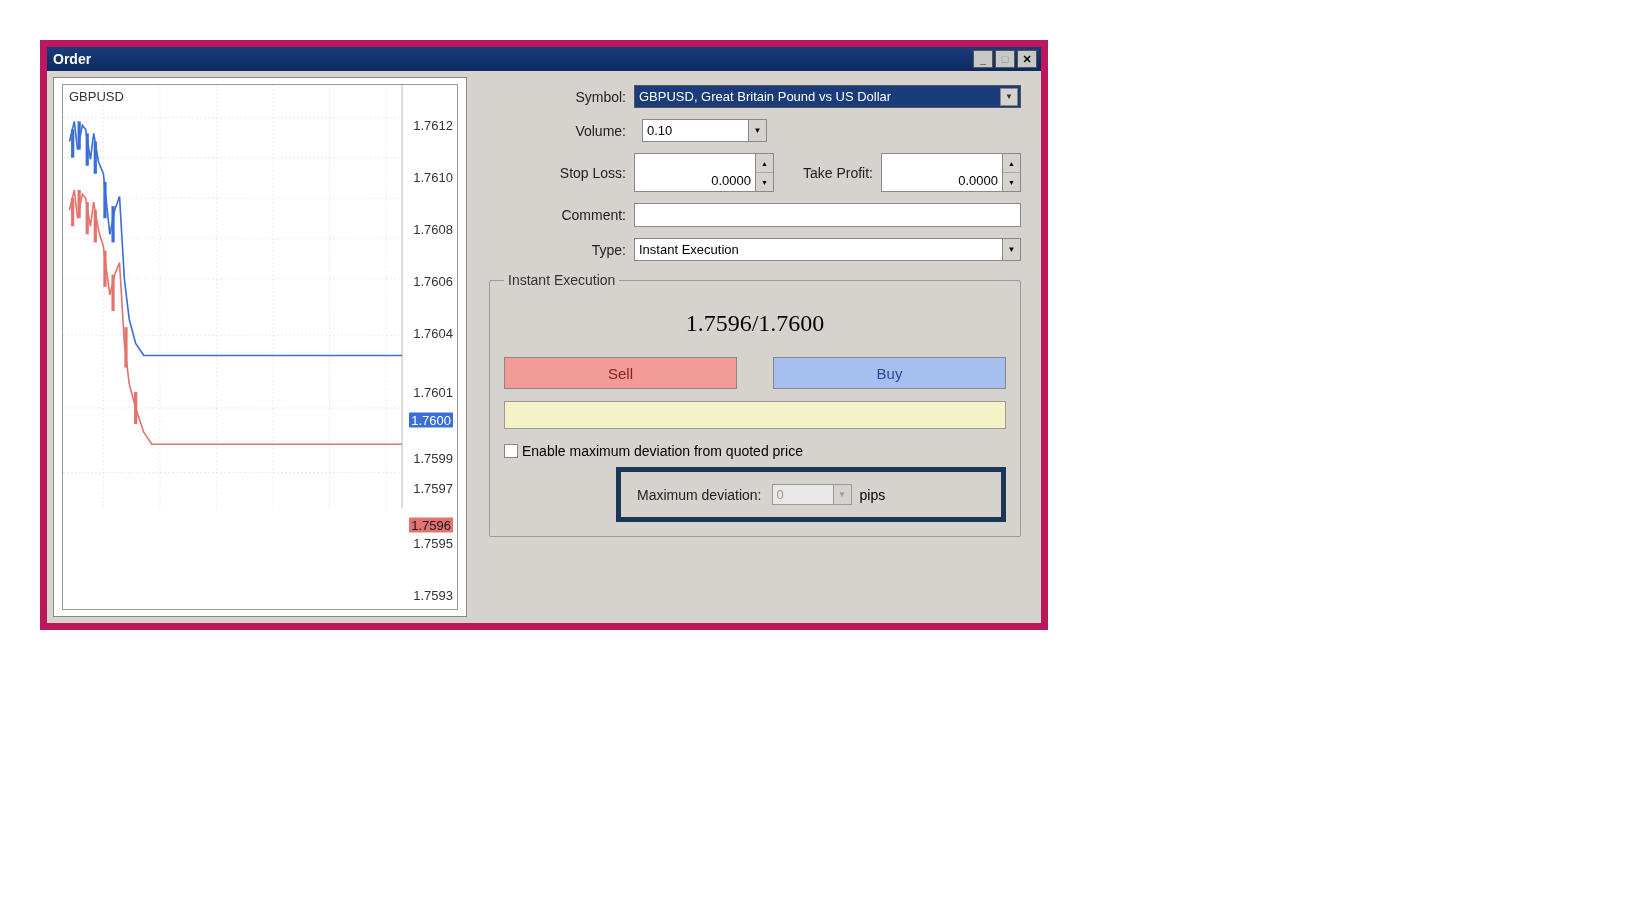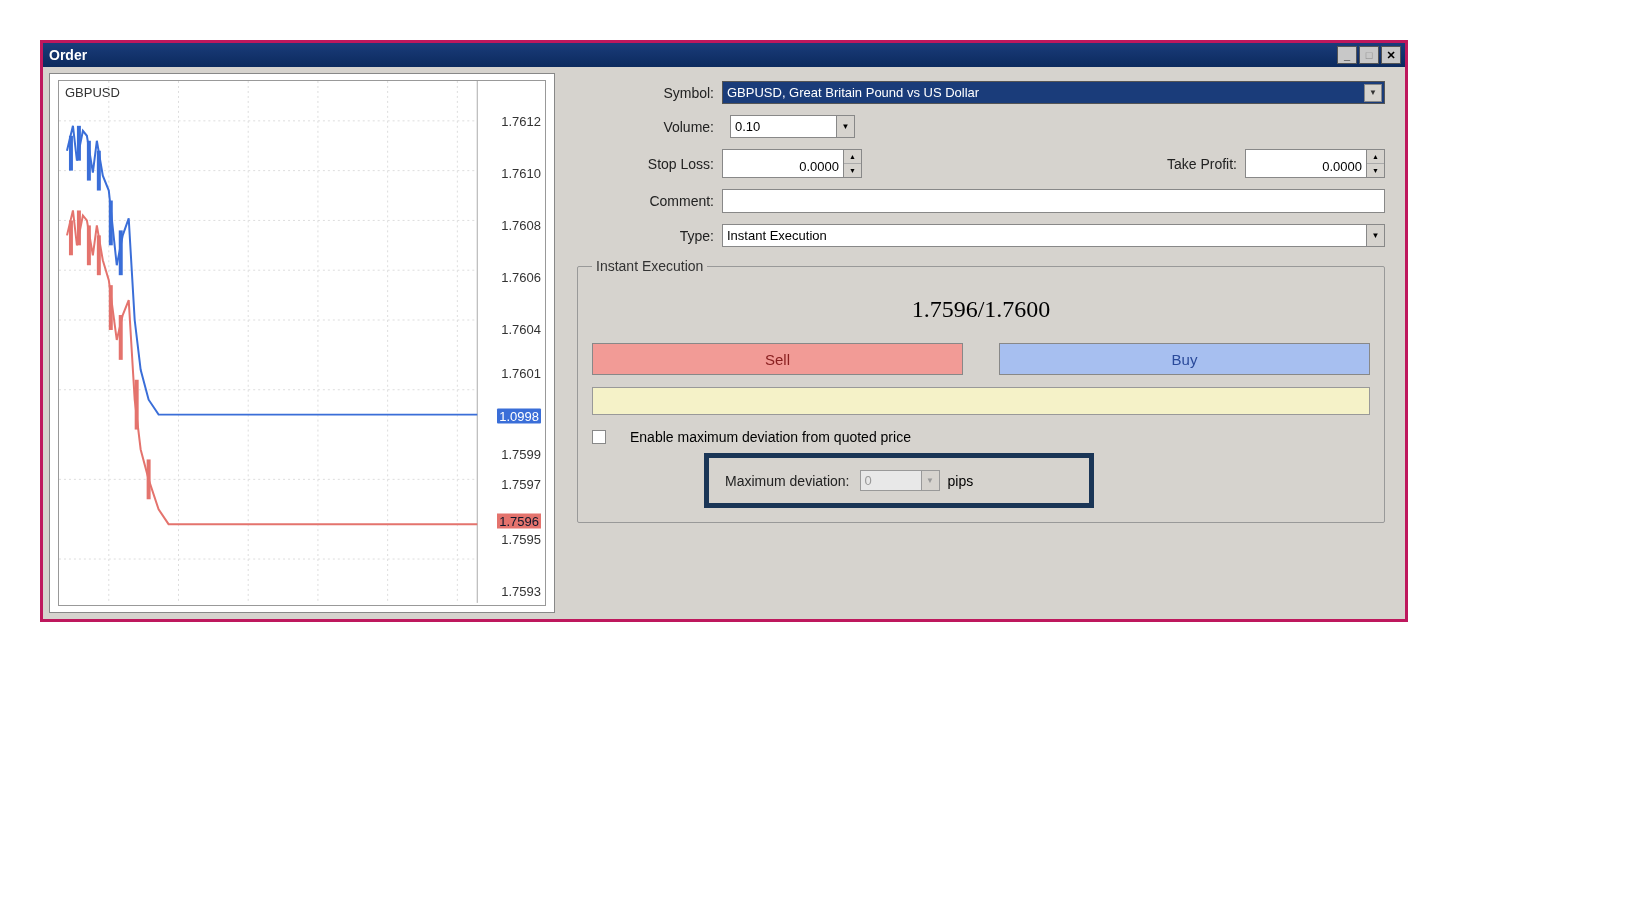--- a/index.html
+++ b/index.html
@@ -3,22 +3,22 @@
   <meta charset="utf-8">
   <style>
     * { box-sizing: border-box; margin: 0; padding: 0; }
     body {
       font-family: Tahoma, Arial, sans-serif;
       font-size: 12px;
       background: #fff;
       padding: 40px;
     }
     .window {
-      width: 1368px;
-      border: 3px solid #be185d;
+      width: 1008px;
+      border: 7px solid #be185d;
       background: #d6d3ce;
     }
     .titlebar {
       background: linear-gradient(#1a3c7a, #0c2a5e);
       color: #fff;
       font-weight: bold;
       font-size: 14px;
       padding: 3px 4px 3px 6px;
       display: flex;
       justify-content: space-between;
@@ -123,21 +123,21 @@
       position: absolute; right: 0; top: 0; bottom: 0;
       width: 18px;
       background: #d6d3ce;
       border-left: 1px solid #888;
       display: flex; flex-direction: column;
     }
     .text-combo .arrow { align-items: center; justify-content: center; font-size: 8px; }
     .spinner {
       background: #fff; color: #000;
       border: 1px solid #888;
-      padding: 9px 22px 3px 4px; font-size: 13px;
+      padding: 19px 22px 3px 4px; font-size: 13px;
       position: relative;
       text-align: right;
     }
     .spinner .arrows span { flex:1; font-size:7px; display:flex; align-items:center; justify-content:center; border-bottom:1px solid #aaa; }
     .spinner .arrows span:last-child { border-bottom: none; }
     .input-w { width: 125px; margin-left: 8px; }
     .input-lg { width: 140px; }
     .input-full { flex: 1; }
     .textbox {
       background: #fff; border: 1px solid #888; padding: 3px 4px;
@@ -167,21 +167,21 @@
     }
     .sell-btn { background: #f29b96; color: #8a2020; margin-right: 18px; }
     .buy-btn { background: #a7bff0; color: #2a4a9a; margin-left: 18px; }
     .status-bar {
       background: #f5f2c8;
       border: 1px solid #999;
       height: 28px;
       margin-top: 12px;
     }
     .check-row {
-      display: flex; align-items: center; gap: 24px;
+      display: flex; align-items: center; gap: 4px;
       margin-top: 14px;
       font-size: 14px;
     }
     .checkbox-fake {
       width: 14px; height: 14px; border: 1px solid #888; background: #fff;
     }
     .maxdev-box {
       border: 5px solid #1a3556;
       padding: 12px 16px;
       margin-top: 8px;
@@ -265,22 +265,22 @@
             <line x1="78" y1="300" x2="78" y2="350"></line>
             <line x1="90" y1="380" x2="90" y2="420"></line>
           </g>
         </svg>
 
         <div class="y-label" style="top:40px">1.7612</div>
         <div class="y-label" style="top:92px">1.7610</div>
         <div class="y-label" style="top:144px">1.7608</div>
         <div class="y-label" style="top:196px">1.7606</div>
         <div class="y-label" style="top:248px">1.7604</div>
-        <div class="y-label" style="top:292px">1.7601</div>
-        <div class="y-label highlight" style="top:335px">1.0998</div>
+        <div class="y-label" style="top:307px">1.7601</div>
+        <div class="y-label highlight" style="top:335px">1.7600</div>
         <div class="y-label" style="top:373px">1.7599</div>
         <div class="y-label" style="top:403px">1.7597</div>
         <div class="y-label highlight-red" style="top:440px">1.7596</div>
         <div class="y-label" style="top:458px">1.7595</div>
         <div class="y-label" style="top:510px">1.7593</div>
       </div>
     </div>
 
     <div class="form-panel">
       <div class="row">

